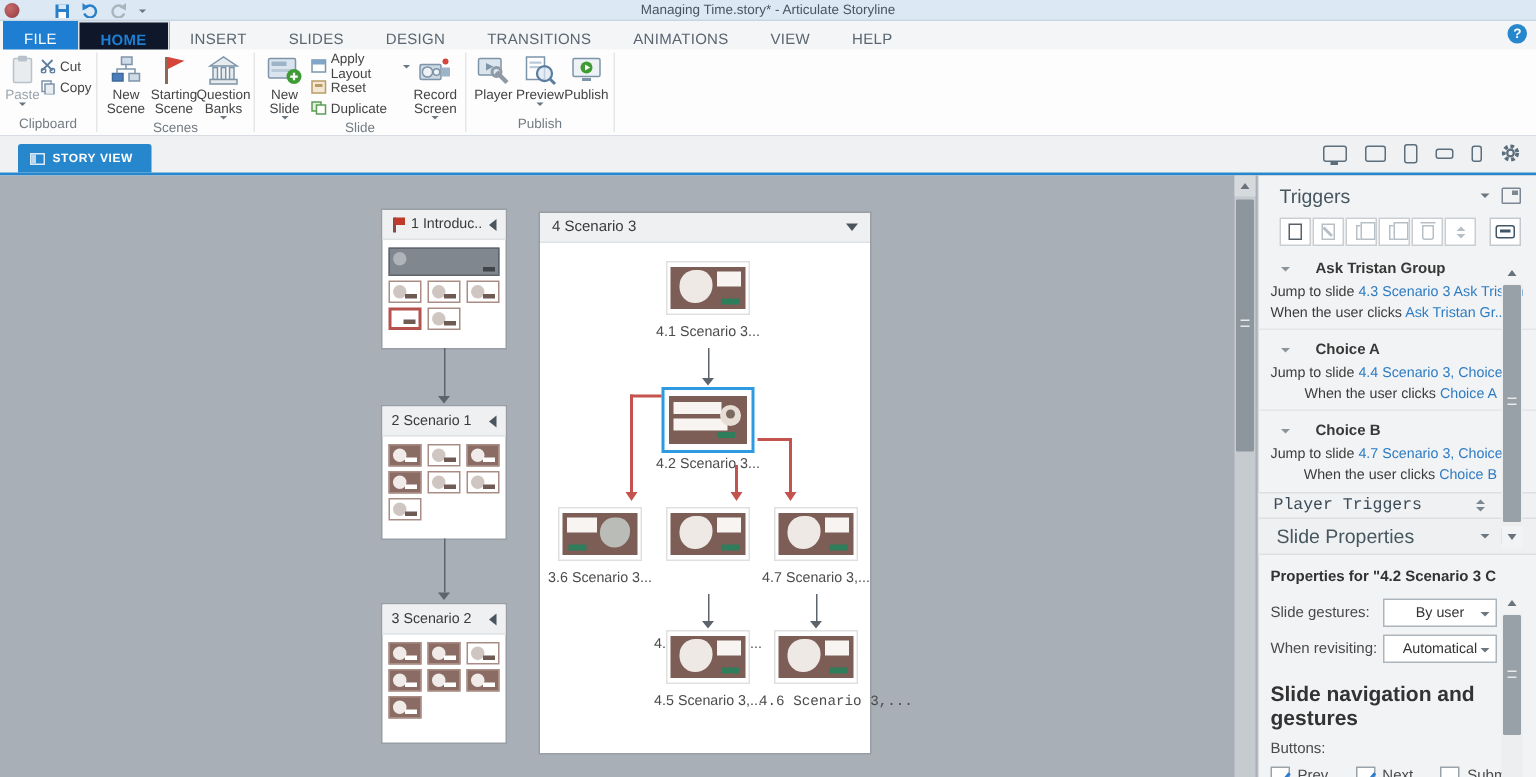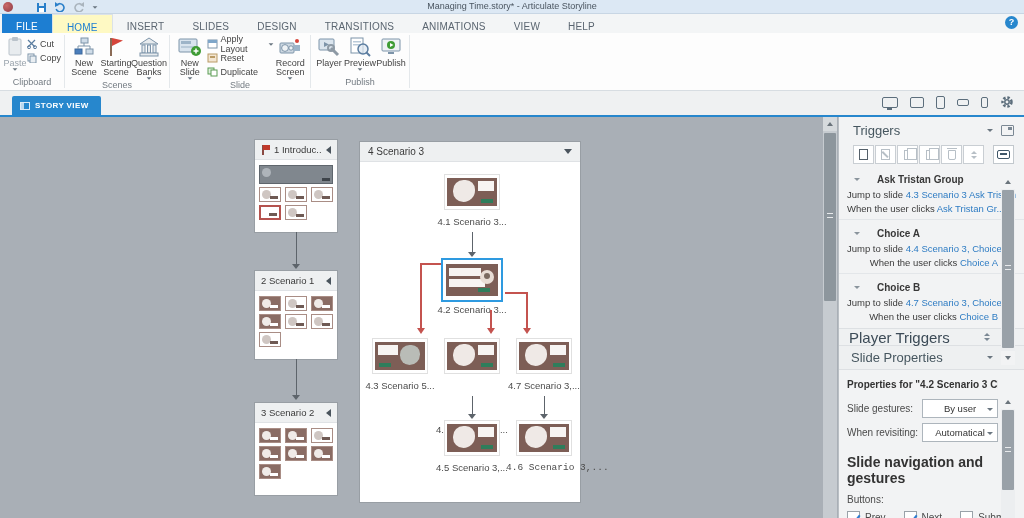--- a/index.html
+++ b/index.html
@@ -10,21 +10,21 @@
   
   .titlebar { position:absolute; top:0; left:0; width:1024px; height:14px; background:#dce8f4; border-bottom:1px solid #c8d6e4;padding-left:34px; }
   .appicon { position:absolute; left:3px; top:2px; width:10px; height:10px; border-radius:50%; background:radial-gradient(circle at 35% 35%, #c96a6a, #8e3a44); }
   .qat { position:absolute; left:36px; top:1px; display:flex; align-items:center; gap:7px; height:12px; }
   .title { position:absolute; left:0; top:1px; width:1024px; text-align:center; font-size:9px; color:#4a5560; }
 
   
   .tabrow { position:absolute; top:14px; left:0; width:1024px; height:26px; background:#f3f5f6; border-bottom:1px solid #e0e4e8; display:flex; align-items:stretch; }
   .rtab { padding:0 14px; display:flex; align-items:center; font-size:10px; color:#5a6570; letter-spacing:.2px; }
   .rtab.file { background:#1d7ed2; color:#fff; margin-left:2px; }
-  .rtab.active { background:#fef9c3; color:#1d7ed2; border:1px solid #dbe2e8; border-bottom:none; }
+  .rtab.active { background:#0f172a; color:#1d7ed2; border:1px solid #dbe2e8; border-bottom:none;font-weight:bold; }
   .helpdot { position:absolute; right:6px; top:2px; width:13px; height:13px; border-radius:50%; background:#2787cd; color:#fff; font-size:9px; font-weight:bold; text-align:center; line-height:13px; }
 
   
   .ribbon { position:absolute; top:33px; left:0; width:1024px; height:58px; background:#fdfdfd; border-bottom:1px solid #d7dde2; display:flex; }
   .rgroup { display:flex; flex-direction:column; padding:2px 3px 0 3px; }
   .rbody { flex:1; display:flex; align-items:flex-start; }
   .rlabel { height:13px; text-align:center; font-size:9px; color:#737b82; }
   .rsep { width:1px; background:#e4e8eb; margin:2px 0; }
   .bigbtn { width:34px; display:flex; flex-direction:column; align-items:center; padding-top:2px; cursor:default; }
   .bigbtn .blab { font-size:9px; line-height:9px; text-align:center; color:#444; margin-top:2px; }
@@ -136,21 +136,21 @@
 
   .triglist { position:relative; }
   .trig-group { padding:4px 0 2px 0; }
   .tg-head { position:relative; padding:2px 26px 2px 38px; font-size:10px; font-weight:bold; color:#383838; }
   .tg-head .car { position:absolute; left:15px; top:6px; border-top-color:#8a949c; }
   .trig-line { text-align:right; padding:1.5px 26px 1.5px 8px; font-size:9.5px; color:#3b3b3b; white-space:nowrap; overflow:hidden; }
   .trig-line .lnk { color:#2e7cc3; }
   .tg-div { height:1px; background:#e3e6e9; margin:4px 0 0 0; }
 
   .playerbar { height:18px; background:#eff1f2; border-top:1px solid #dde0e3; border-bottom:1px solid #dde0e3; display:flex; align-items:center; padding:0 10px; margin-top:3px; }
-  .playerbar .pb-lab { flex:1; font-size:15px; color:#3c4b57; }
+  .playerbar .pb-lab { flex:1; font-size:11px; color:#3c4b57;font-family:Liberation Mono, monospace; }
 
   .props-head { height:24px; display:flex; align-items:center; padding:0 10px 0 12px; background:#eef0f1; border-bottom:1px solid #dde0e3; }
   .props-head .ph-title { flex:1; font-size:13px; color:#46565f; }
   .props-body { padding:9px 26px 0 8px; position:relative; }
   .props-heading { font-size:10px; font-weight:bold; color:#333; white-space:nowrap; overflow:hidden; margin-bottom:9px; }
   .prow { display:flex; align-items:center; margin-bottom:5px; }
   .prow .plab { flex:1; font-size:10px; color:#4a4a4a; }
   .sel { width:76px; height:19px; border:1px solid #adb5bc; background:#fff; font-size:9.5px; color:#333; display:flex; align-items:center; justify-content:center; position:relative; }
   .sel .car { position:absolute; right:4px; top:8px; }
   .nav-heading { font-size:14px; font-weight:bold; color:#333; margin:12px 0 8px 0; }
@@ -585,21 +585,21 @@
             <span class="s-btn"></span>
           </div>
       </div>
       <div class="card" style="left:156px; top:196px;">
         <div class="shot">
             <span class="s-blob"></span>
             <span class="s-box"></span>
             <span class="s-btn"></span>
           </div>
       </div>
-      <div class="cap" style="left:2px; top:238px;">4.3 Scenario 5...</div>
+      <div class="cap" style="left:2px; top:238px;">3.6 Scenario 3...</div>
       <div class="cap" style="left:74px; top:238px;margin-top:44px;">4.4 Scenario 3,...</div>
       <div class="cap" style="left:146px; top:238px;">4.7 Scenario 3,...</div>
 
       <div class="vline" style="left:112px; top:254px; height:18px;"></div>
       <div class="arrowhead-d" style="left:108px; top:272px;"></div>
       <div class="vline" style="left:184px; top:254px; height:18px;"></div>
       <div class="arrowhead-d" style="left:180px; top:272px;"></div>
 
       <div class="card" style="left:84px; top:278px;">
         <div class="shot">

